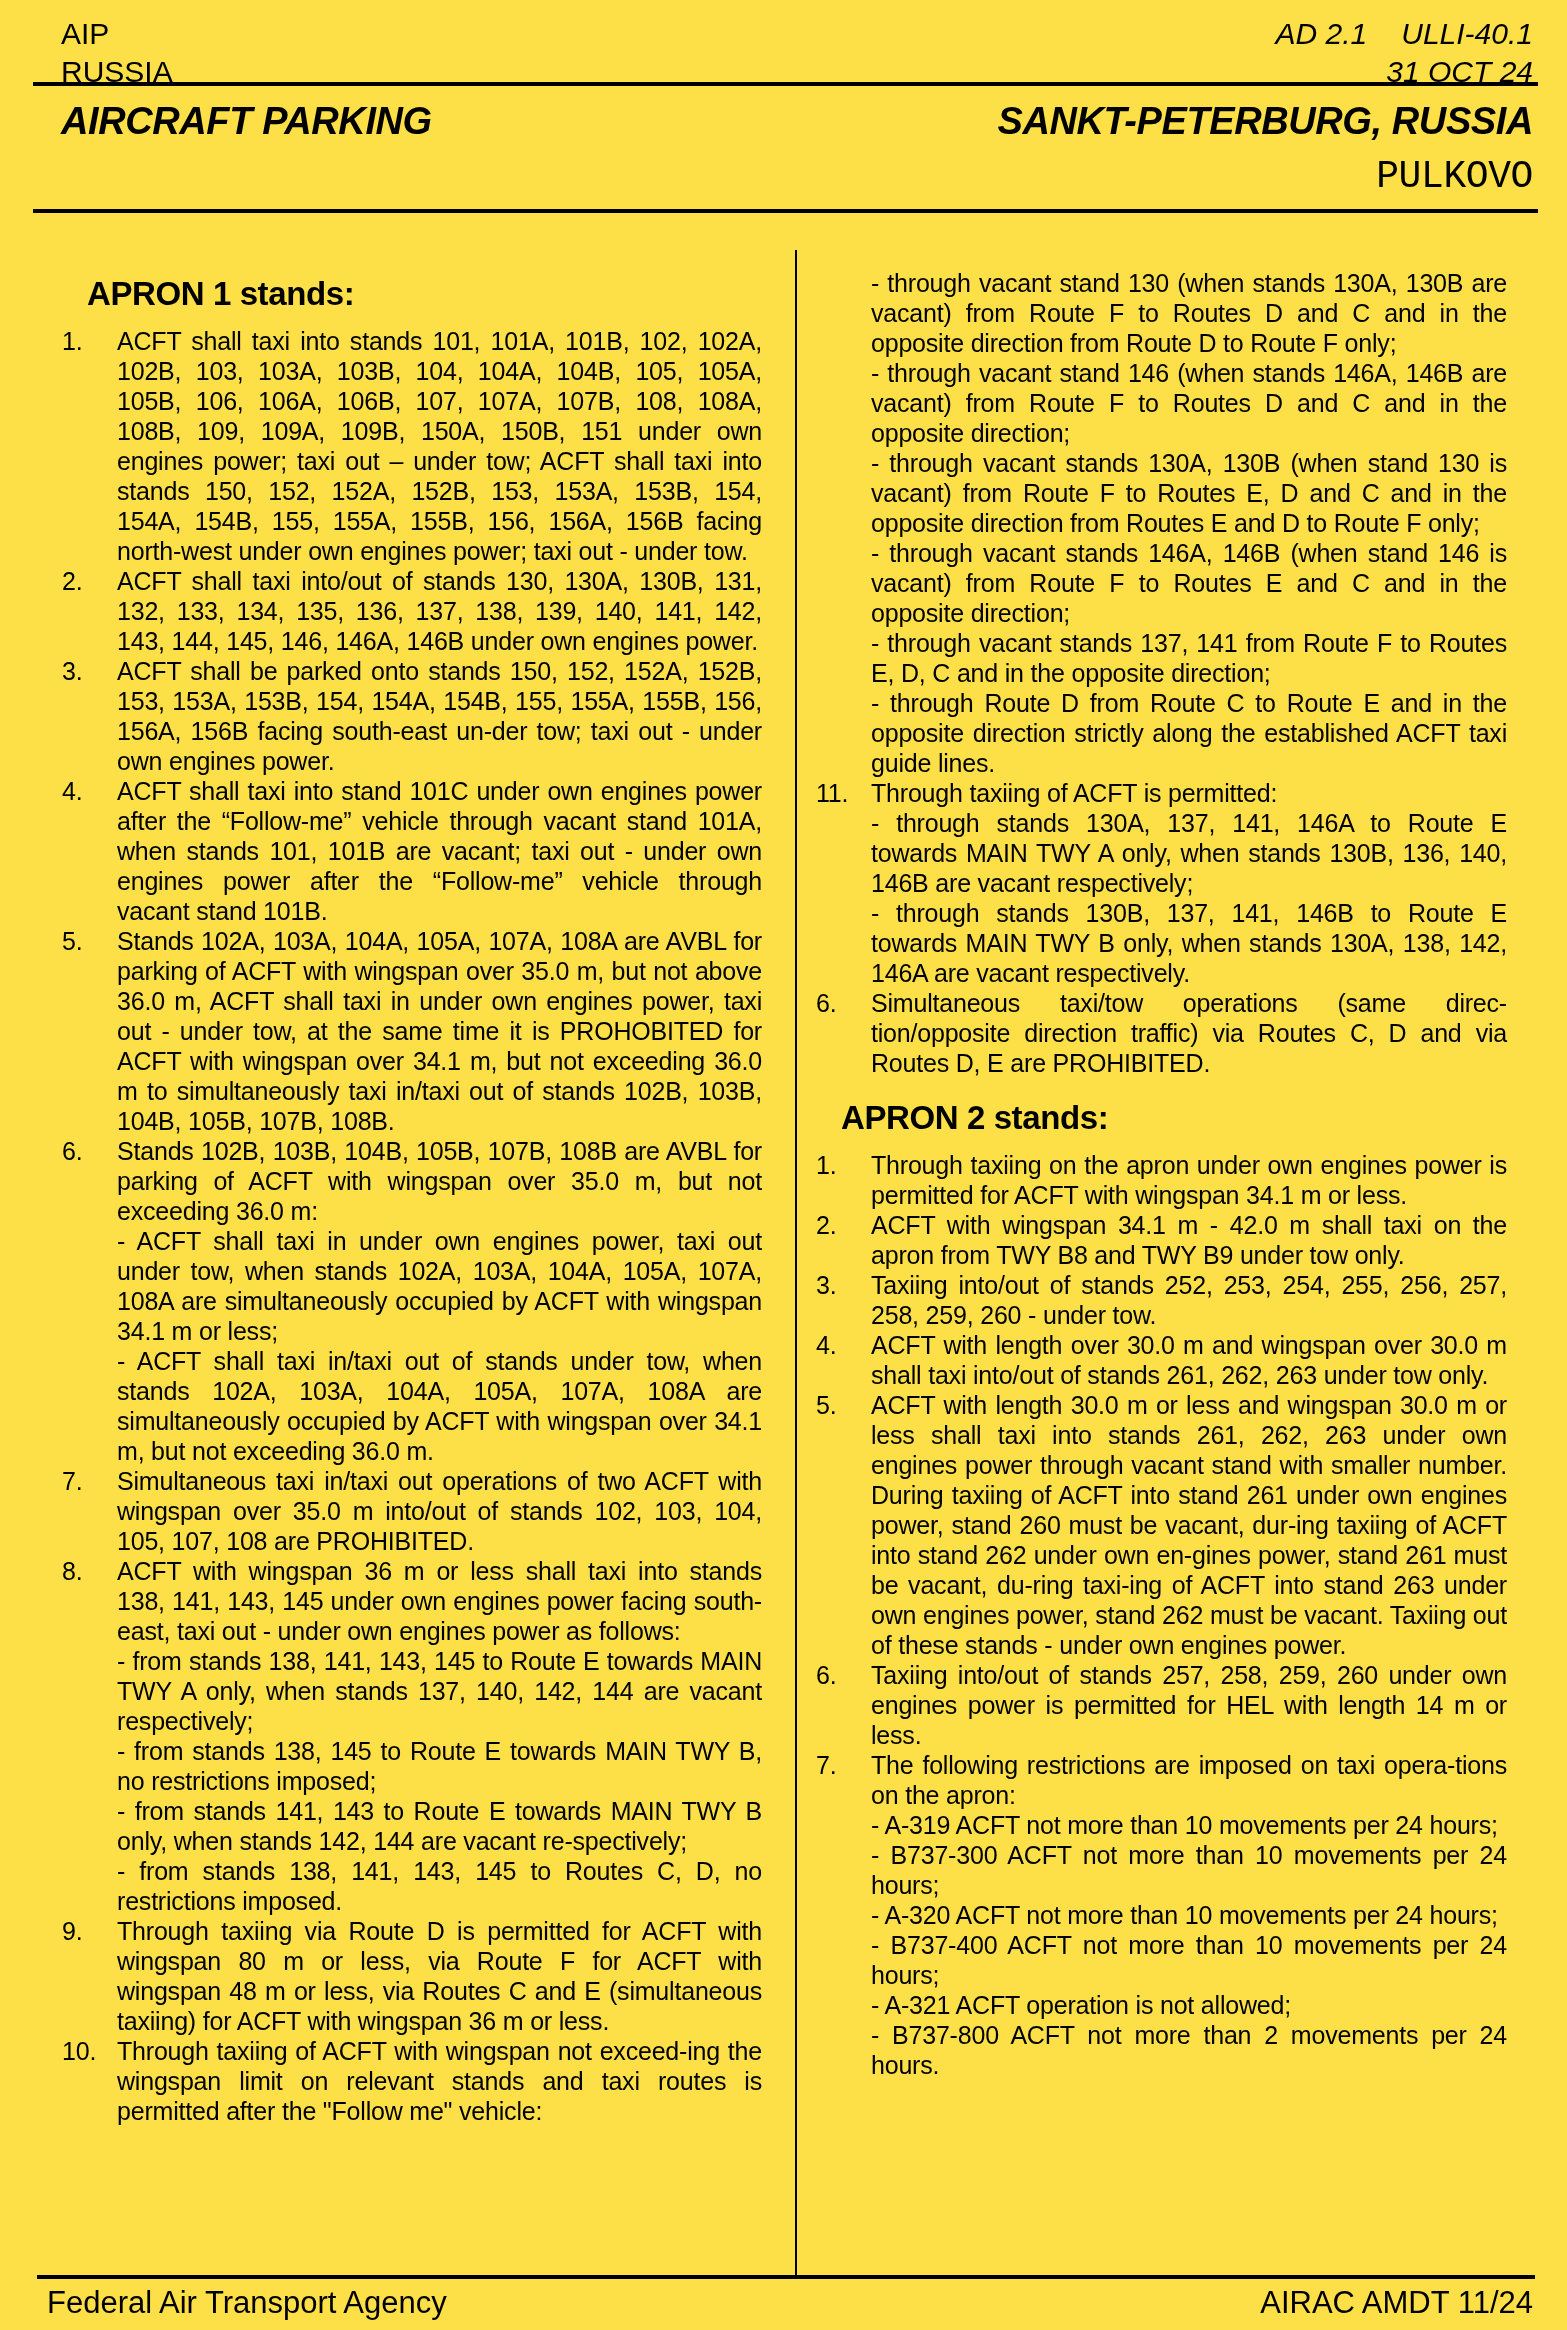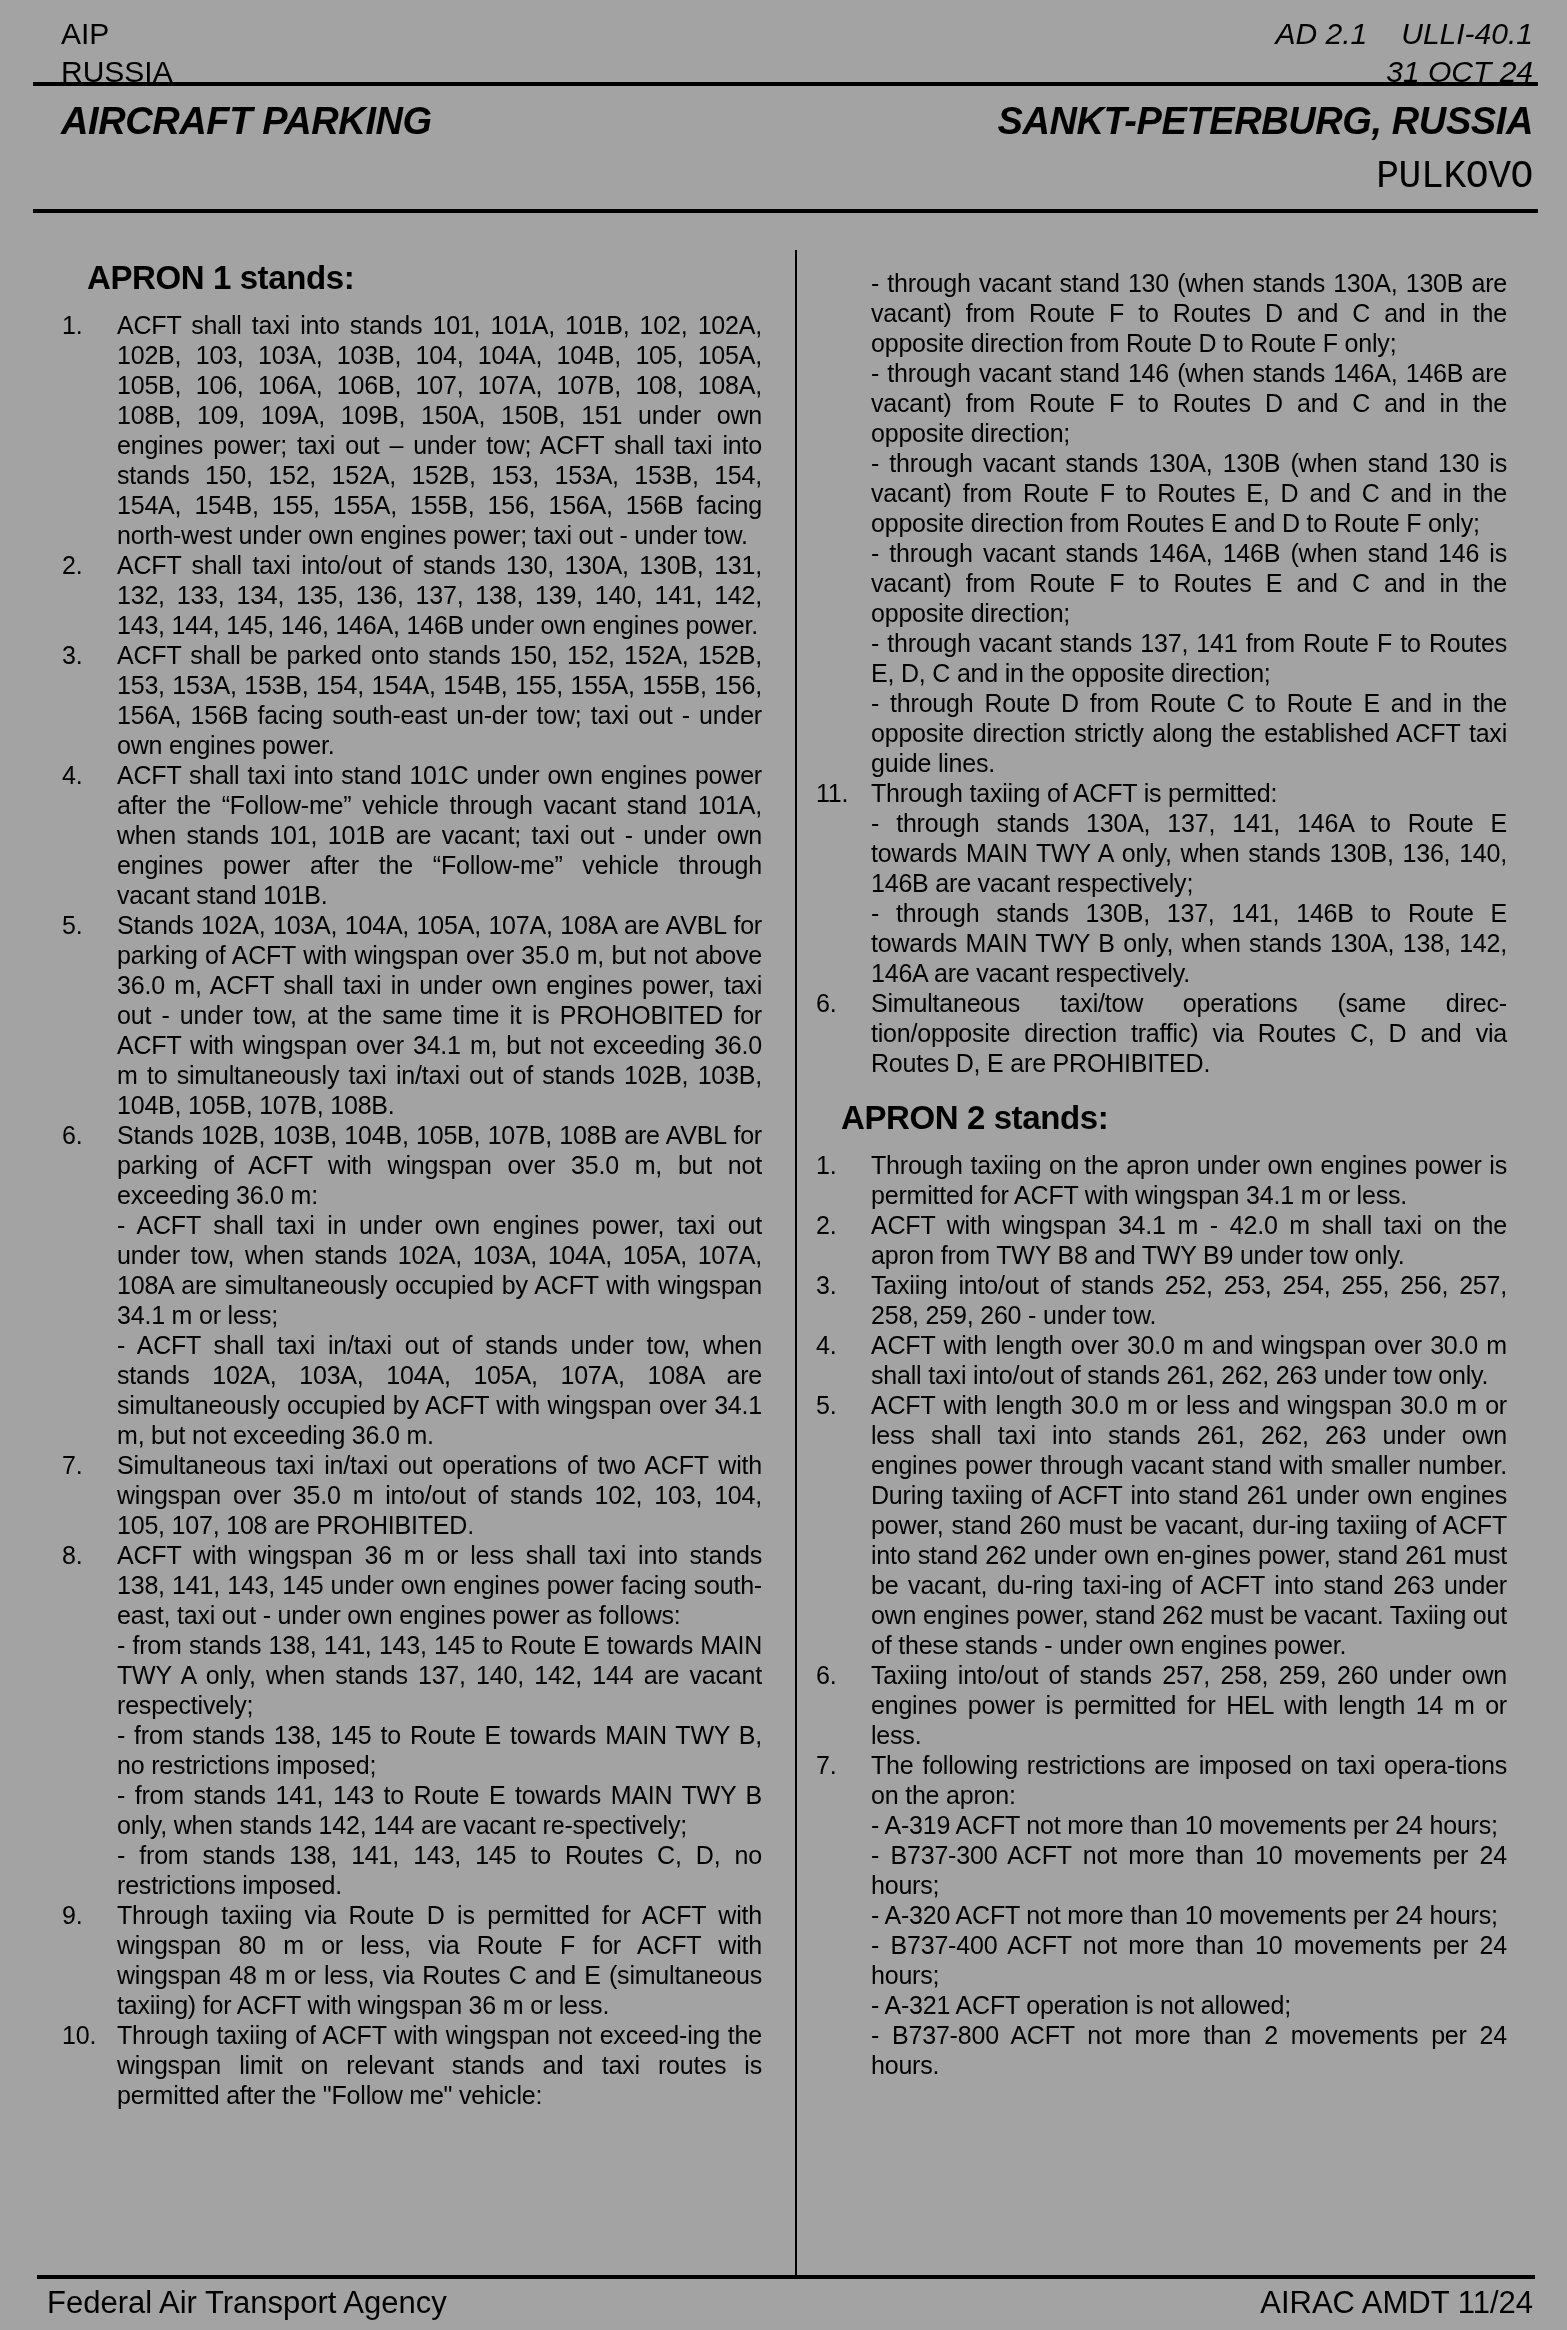--- a/index.html
+++ b/index.html
@@ -1,19 +1,19 @@
 <!DOCTYPE html>
 <html style="font-size:13px"><head>
 <meta charset="utf-8">
 <style>
   html,body{margin:0;padding:0;background:#ffffff;}
   #page{
     position:relative;
     width:1568px;height:2330px;
-    background:#a3a3a3;
+    background:#fde047;
     color:#000000;
     font-family:"Liberation Sans", sans-serif;
     overflow:hidden;
   }
   
   .hdr-left{position:absolute;left:61px;top:14.7px;font-size:30px;line-height:38px;}
   .hdr-right{position:absolute;right:35px;top:14.7px;font-size:30px;line-height:38px;text-align:right;font-style:italic;}
   .hdr-right .code-row span{display:inline-block;}
   .hdr-right .gap{display:inline-block;width:34px;}
   .rule{position:absolute;left:33px;right:30px;height:4.1px;background:#000;}
@@ -21,21 +21,21 @@
   #rule-title{top:209px;}
   .doc-title{position:absolute;top:100px;font-size:38px;font-weight:bold;letter-spacing:-0.4px;font-style:italic;}
   #title-left{left:61px;}
   #title-right{right:35px;text-align:right;}
   #subtitle-right{position:absolute;top:155px;right:35px;font-size:38px;letter-spacing:-0.4px;font-family:Liberation Mono, monospace;}
   
   .col{position:absolute;top:258px;font-size:25px;line-height:30px;letter-spacing:-0.2px;}
   #col-left{left:62px;width:700px;}
   #col-right{left:816px;width:691px;margin-top:10px;}
   .col .h{font-size:33px;font-weight:bold;line-height:39px;margin:19.6px 0 13px 25px;letter-spacing:-0.4px;}
-  .col .h:first-child{margin-top:0;}
+  .col .h:first-child{margin-top:16px;}
   .col .item{position:relative;padding-left:55px;text-align:justify;}
   .col .item .num{position:absolute;left:0;top:0;}
   .col .dash{margin-left:55px;text-align:justify;}
   
   #col-divider{position:absolute;left:795px;top:250px;width:2.4px;height:2027px;background:#000;}
   #rule-footer{top:2275px;left:37px;right:33px;}
   #footer-left{position:absolute;left:47px;top:2285px;font-size:31px;}
   #footer-right{position:absolute;right:35px;top:2285px;font-size:31px;text-align:right;}
 </style>
 </head>

